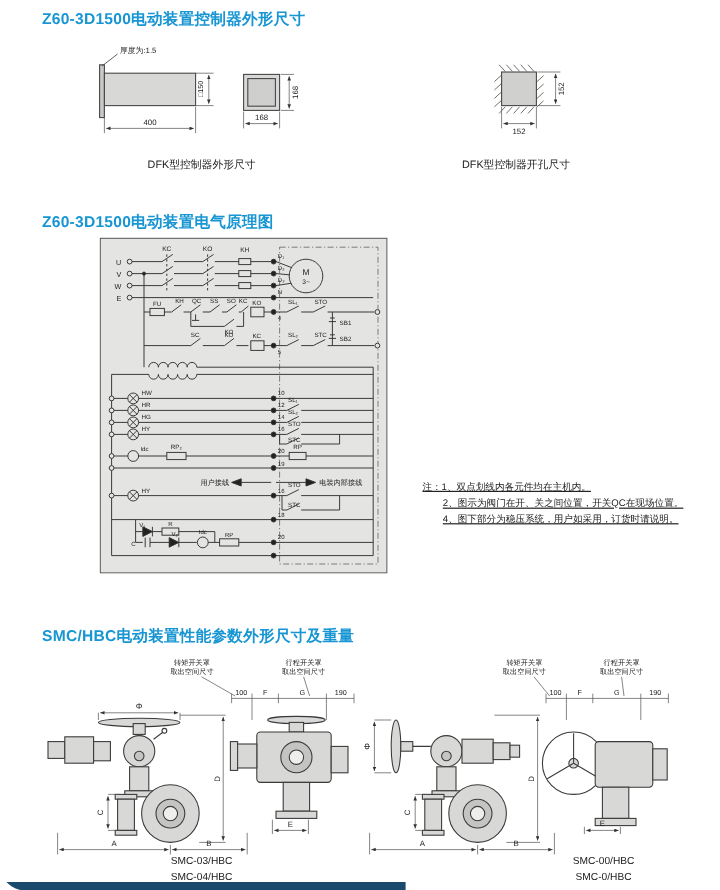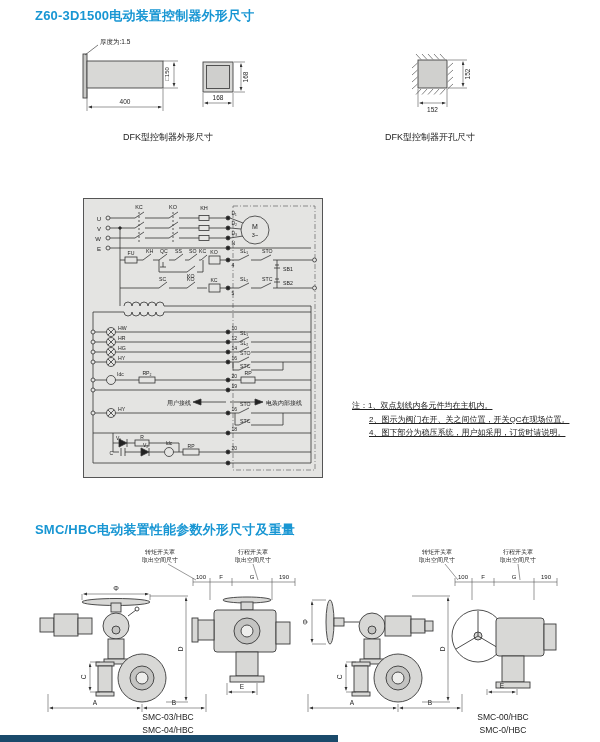--- a/index.html
+++ b/index.html
@@ -1,17 +1,17 @@
 <!DOCTYPE html>
 <html><head>
 <meta charset="utf-8">
 <style>
   html,body{margin:0;padding:0;background:#fff;}
   .page{position:relative;width:600px;height:742px;background:#ffffff;
-        font-family:"Liberation Sans","DejaVu Sans",sans-serif;overflow:hidden;}
+        font-family:"Liberation Sans","DejaVu Sans",sans-serif;overflow:hidden;border-radius:21px;}
   .abs{position:absolute;}
   .sec-title{position:absolute;left:35px;font-size:13px;font-weight:bold;
              color:#1896d3;letter-spacing:0.2px;}
   .caption{position:absolute;font-size:9px;color:#222;text-align:center;}
   .notes{position:absolute;left:352px;top:399px;width:246px;font-size:8px;
          line-height:13.5px;color:#222;text-decoration:underline;}
   .notes .indent{padding-left:17px;}
   .footer-bar{position:absolute;left:0;top:735px;width:338px;height:7px;background:#1a4a6b;}
   svg text{font-family:"Liberation Sans","DejaVu Sans",sans-serif;fill:#1c1c1c;}
 </style>
@@ -98,20 +98,21 @@
       <line x1="418" y1="55" x2="418" y2="73"></line>
         <line x1="447" y1="55" x2="447" y2="73"></line>
       <line x1="419.5" y1="69" x2="445.5" y2="69" marker-start="url(#ar1)" marker-end="url(#ar1)"></line>
     </g>
     <text x="432.5" y="78" font-size="6.5" text-anchor="middle">152</text>
   </svg>
 
   <div class="caption" style="left:88px;top:131px;width:160px;">DFK型控制器外形尺寸</div>
   <div class="caption" style="left:355px;top:131px;width:150px;">DFK型控制器开孔尺寸</div>
 
+  <h1 class="sec-title" style="top:176px;margin:0;">Z60-3D1500电动装置电气原理图</h1>
 
   <svg class="abs" style="left:83px;top:198px;" width="240" height="280" viewBox="0 0 240 280">
     <rect x="0.5" y="0.5" width="239" height="279" fill="#e4e4e2" stroke="#555" stroke-width="1"></rect>
     <rect x="150" y="8" width="82" height="264" fill="none" stroke="#666" stroke-width="0.7" stroke-dasharray="5 2 1 2"></rect>
 
     <g stroke="#333" stroke-width="0.8" fill="none">
       <circle cx="25" cy="20" r="2" fill="#e4e4e2"></circle>
         <circle cx="25" cy="30" r="2" fill="#e4e4e2"></circle>
       <circle cx="25" cy="40" r="2" fill="#e4e4e2"></circle>
         <circle cx="25" cy="50" r="2" fill="#e4e4e2"></circle>

